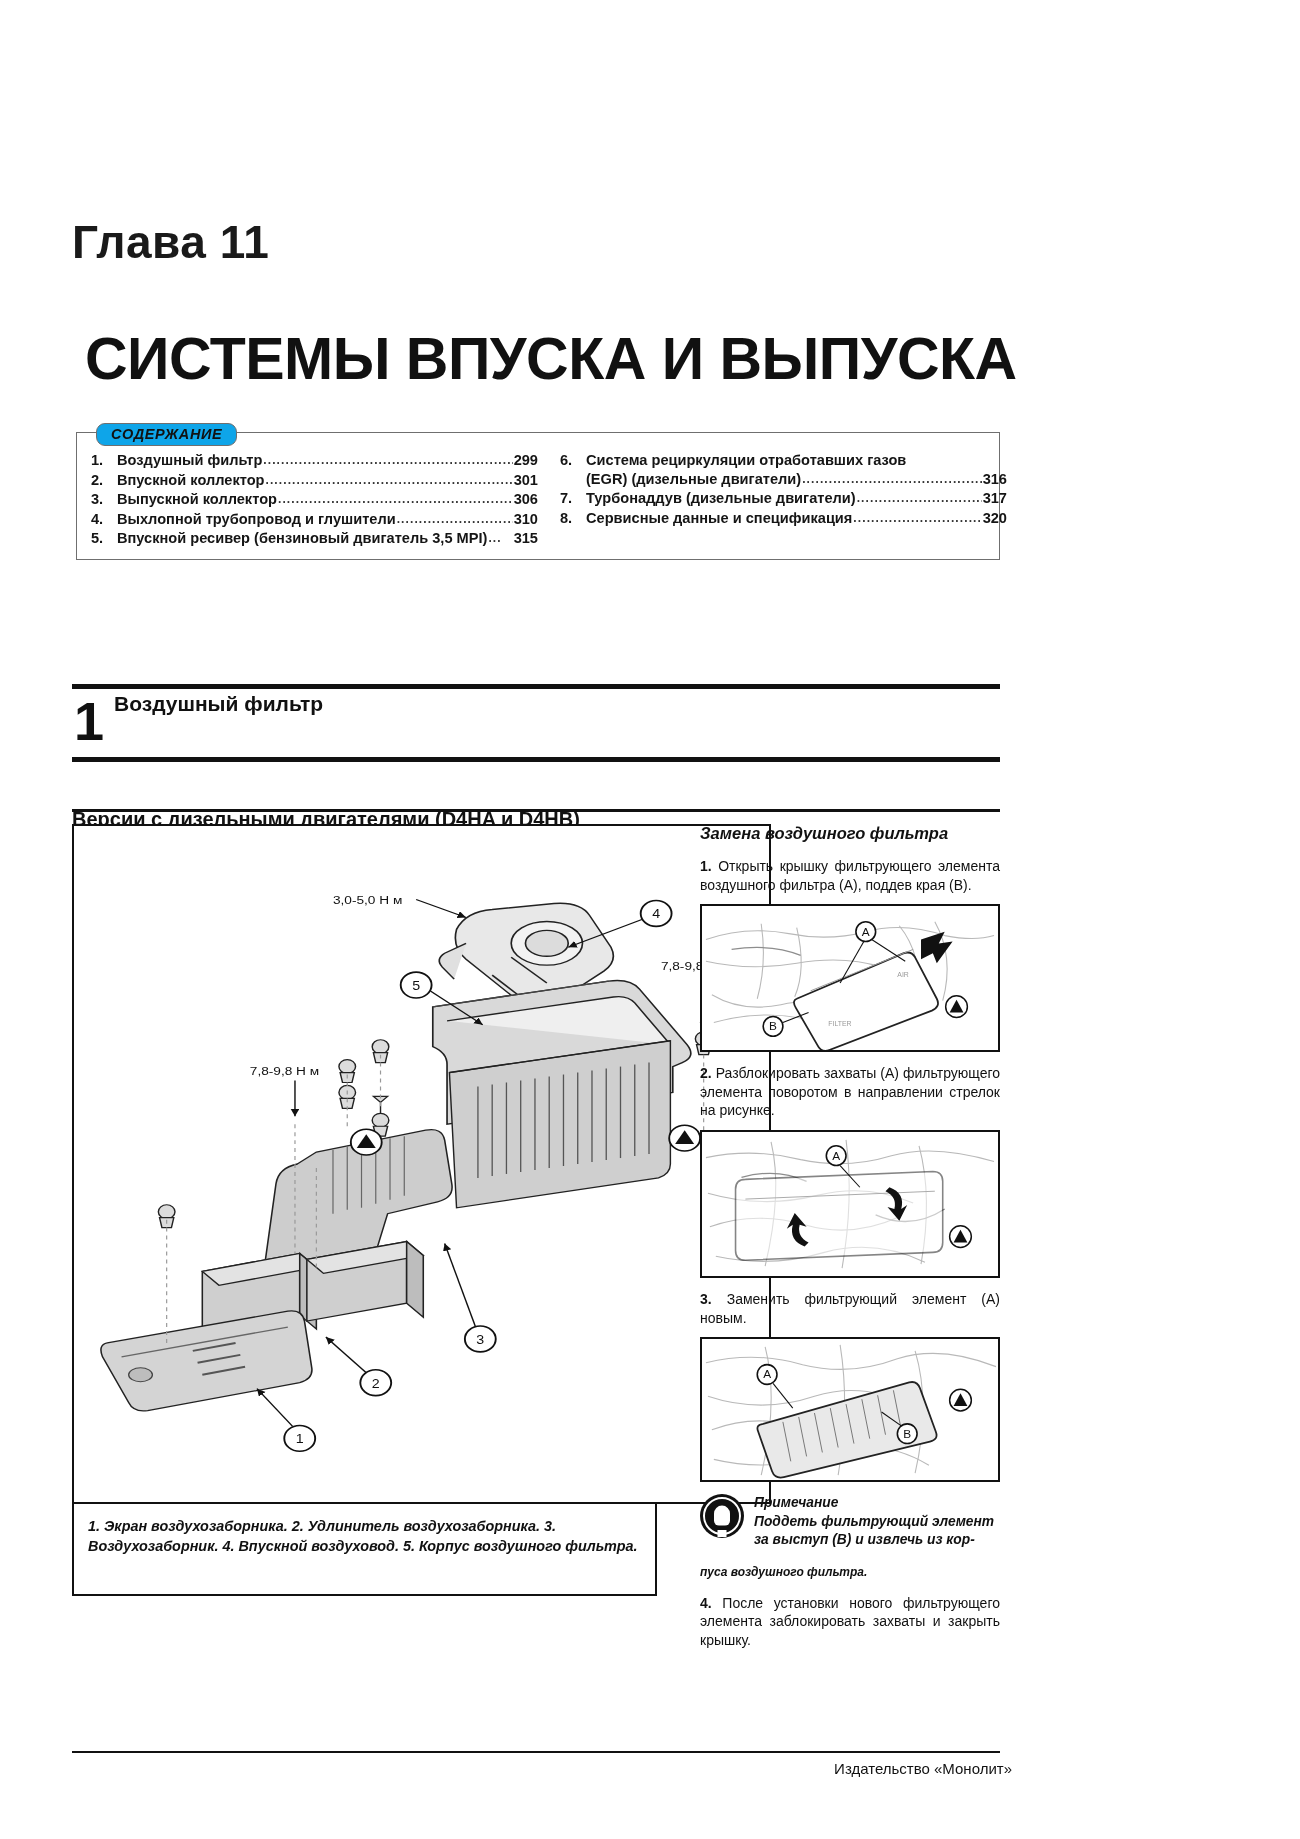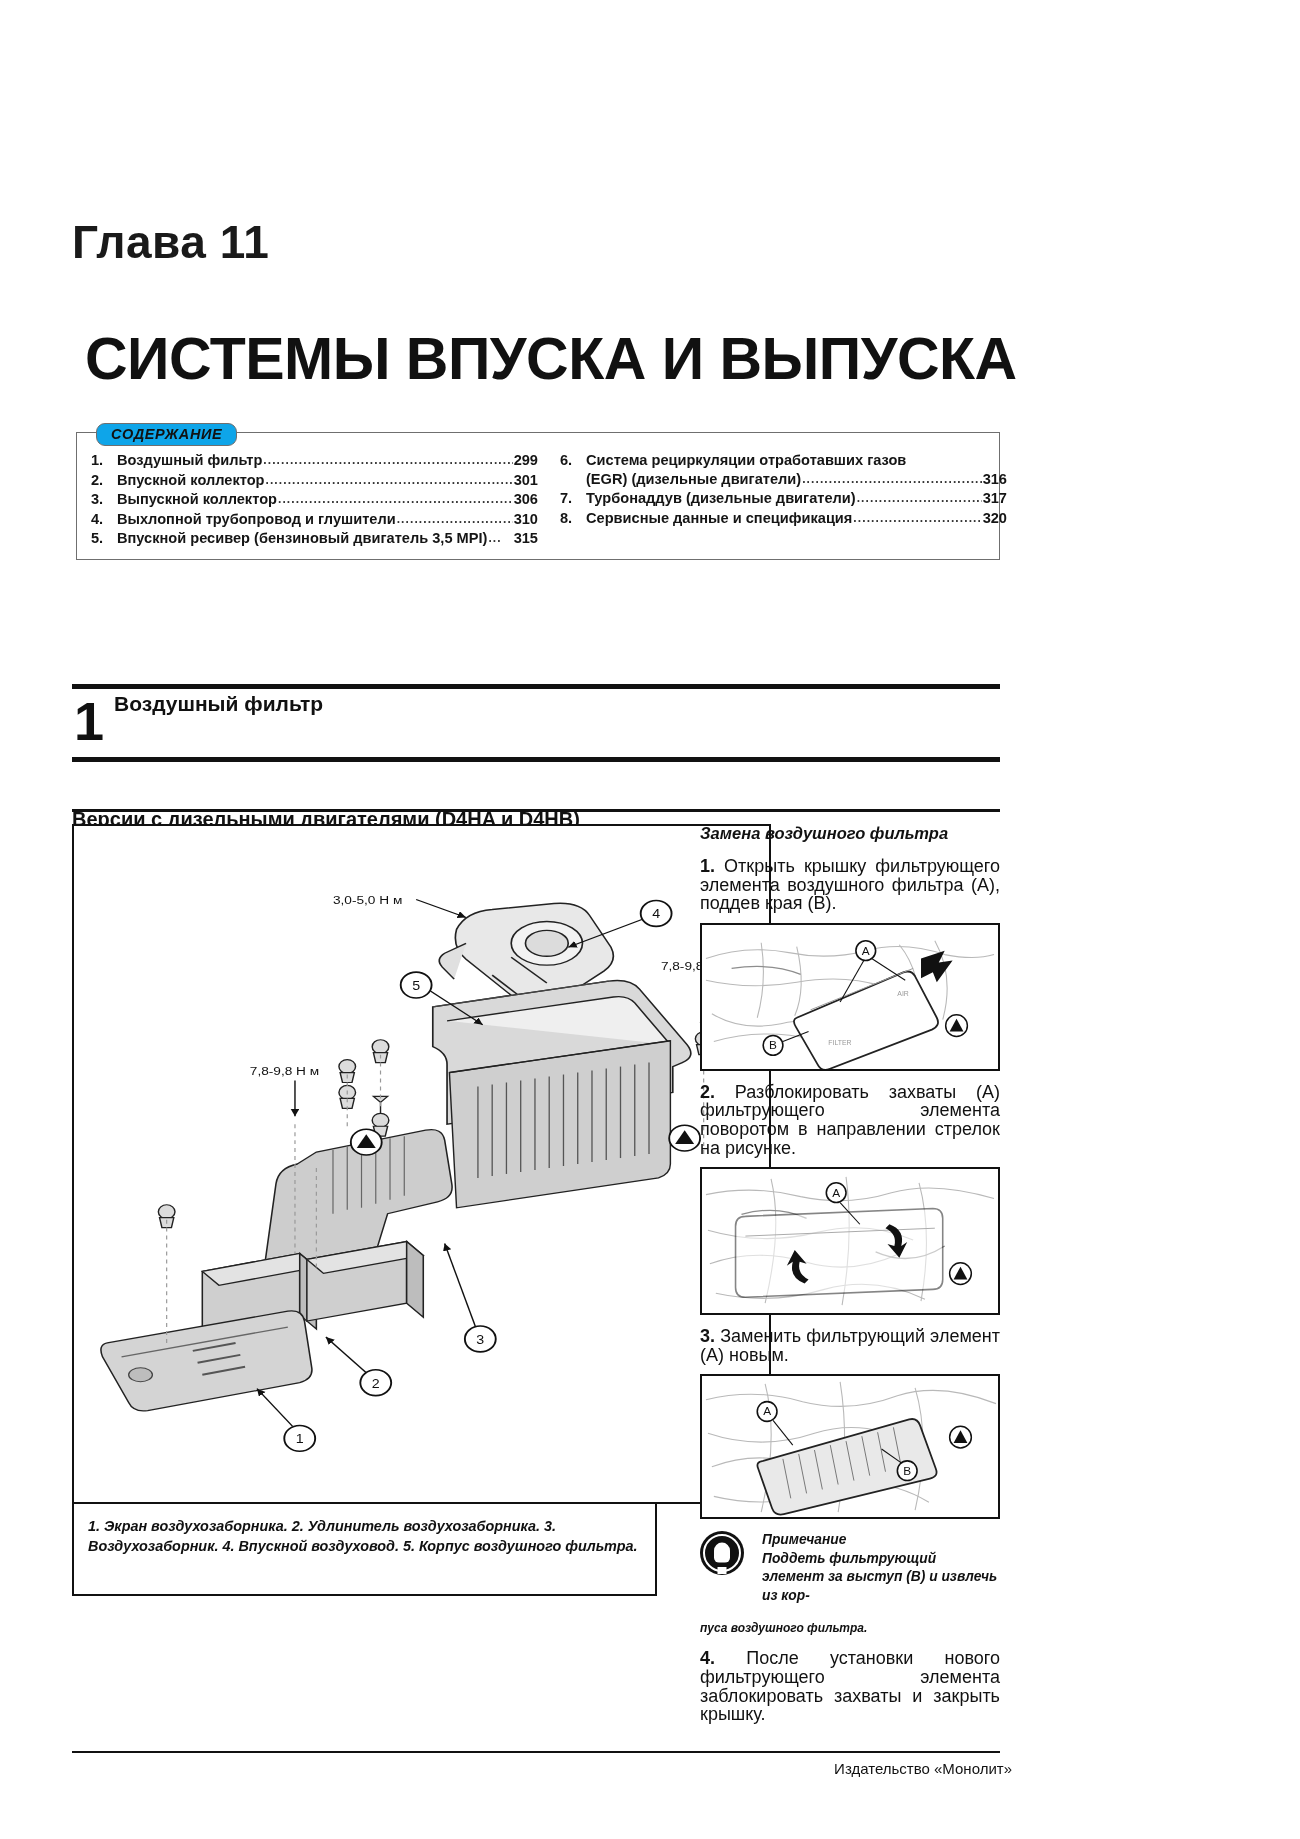--- a/index.html
+++ b/index.html
@@ -174,21 +174,21 @@
     width:300px;
   }
   .rc-title{
     font-size:16.5px;
     font-weight:bold;
     font-style:italic;
     color:#111;
     margin:0 0 14px 0;
   }
   .rc-step{
-    font-size:18px;
+    font-size:14px;
     line-height:18.6px;
     color:#111;
     text-align:justify;
     margin-bottom:10px;
   }
   .rc-step b{ font-weight:bold; }
   .photo{
     border:2px solid #111;
     box-sizing:border-box;
     background:#fff;
@@ -196,21 +196,21 @@
     margin-bottom:12px;
     position:relative;
     overflow:hidden;
   }
   .photo.h1{ height:148px; }
   .photo.h2{ height:148px; }
   .photo.h3{ height:145px; }
   
   .note{
     display:flex;
-    gap:18px;
+    gap:10px;
     margin:6px 0 14px 0;
   }
   .note-icon{
     flex:0 0 auto;
     width:44px;height:44px;
     border-radius:50%;
     background:#111;
     position:relative;
   }
   .note-icon .bulb{

